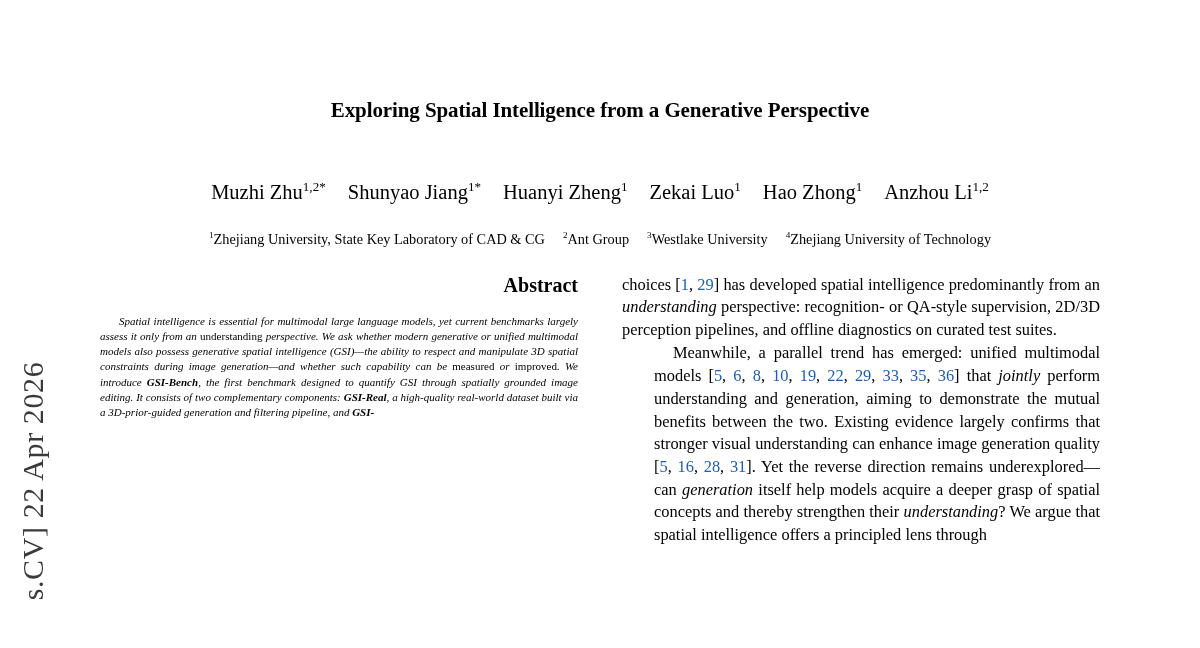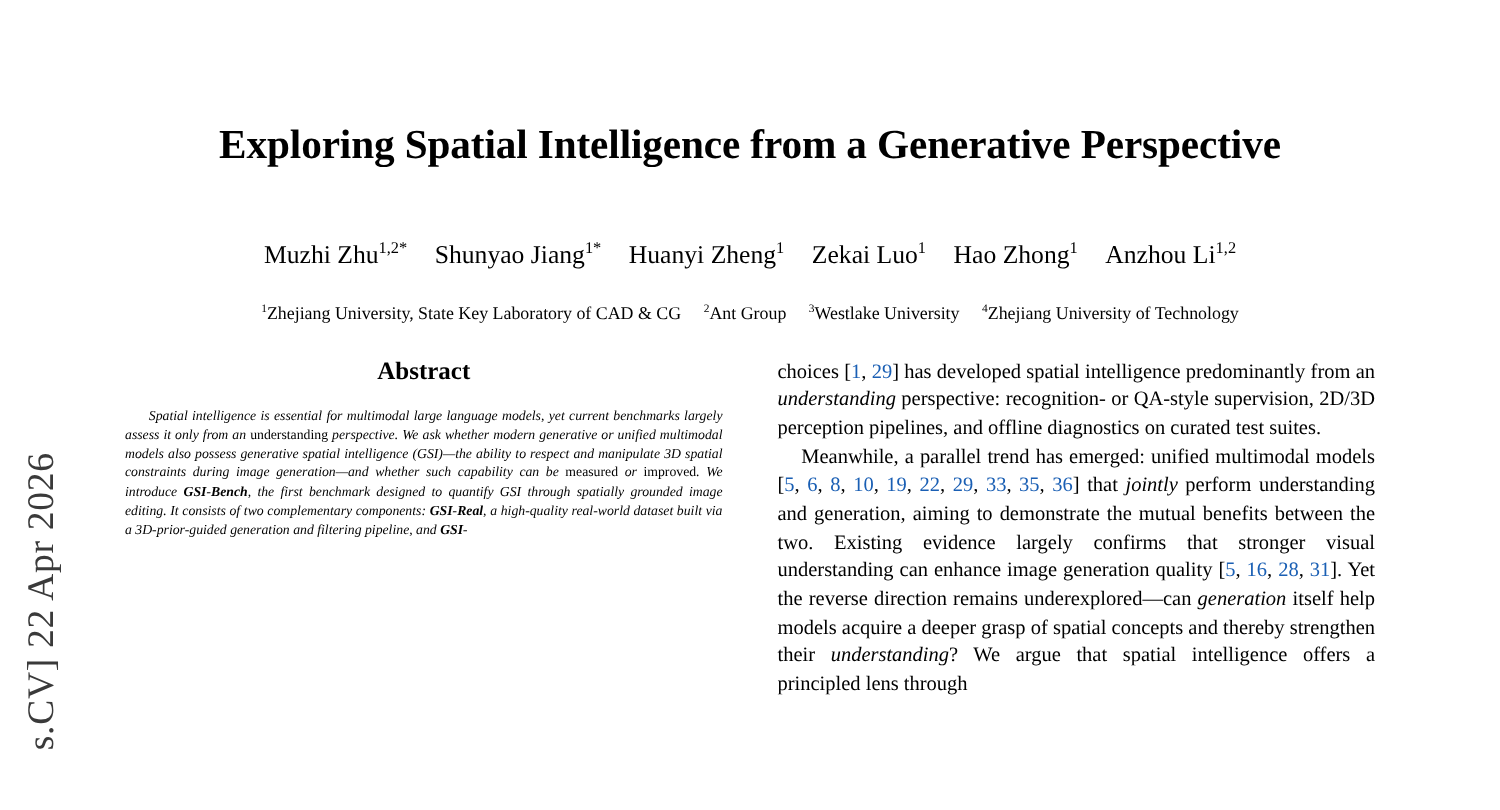--- a/index.html
+++ b/index.html
@@ -42,21 +42,21 @@
     position: absolute;
     left: 100px;
     top: 0;
     width: 1000px;
     height: 648px;
   }
 
   .title {
     margin-top: 98px;
     text-align: center;
-    font-size: 33px;
+    font-size: 21px;
     font-weight: bold;
     letter-spacing: -0.1px;
   }
 
   .authors {
     margin-top: 55px;
     text-align: center;
     font-size: 20.5px;
     line-height: 1.45;
   }
@@ -85,21 +85,21 @@
   .columns {
     margin-top: 26px;
     display: flex;
     justify-content: space-between;
   }
   .col {
     width: 478px;
   }
 
   .abstract-head {
-    text-align: center;
+    text-align: right;
     font-size: 20px;
     font-weight: bold;
     margin-bottom: 17px;
   }
 
   .abstract-body {
     font-size: 11px;
     line-height: 1.385;
     text-align: justify;
     font-style: italic;
@@ -107,21 +107,21 @@
   }
   .abstract-body .up { font-style: normal; }
 
   .body-par {
     font-size: 16.4px;
     line-height: 1.385;
     text-align: justify;
     text-indent: 19px;
     margin: 0;
   }
-  .body-par + .body-par { margin-top: 0.5px; }
+  .body-par + .body-par { margin-top: 0.5px; margin-left: 32px; }
   .body-par.first { text-indent: 0; }
   .body-par i { font-style: italic; }
   .cite { color: #1a5fb4; }
   a.cite { text-decoration: none; }
 </style>
 </head>
 <body>
 
 <div class="arxiv-stamp">
   <div class="vtext">s.CV]  22 Apr 2026</div>

